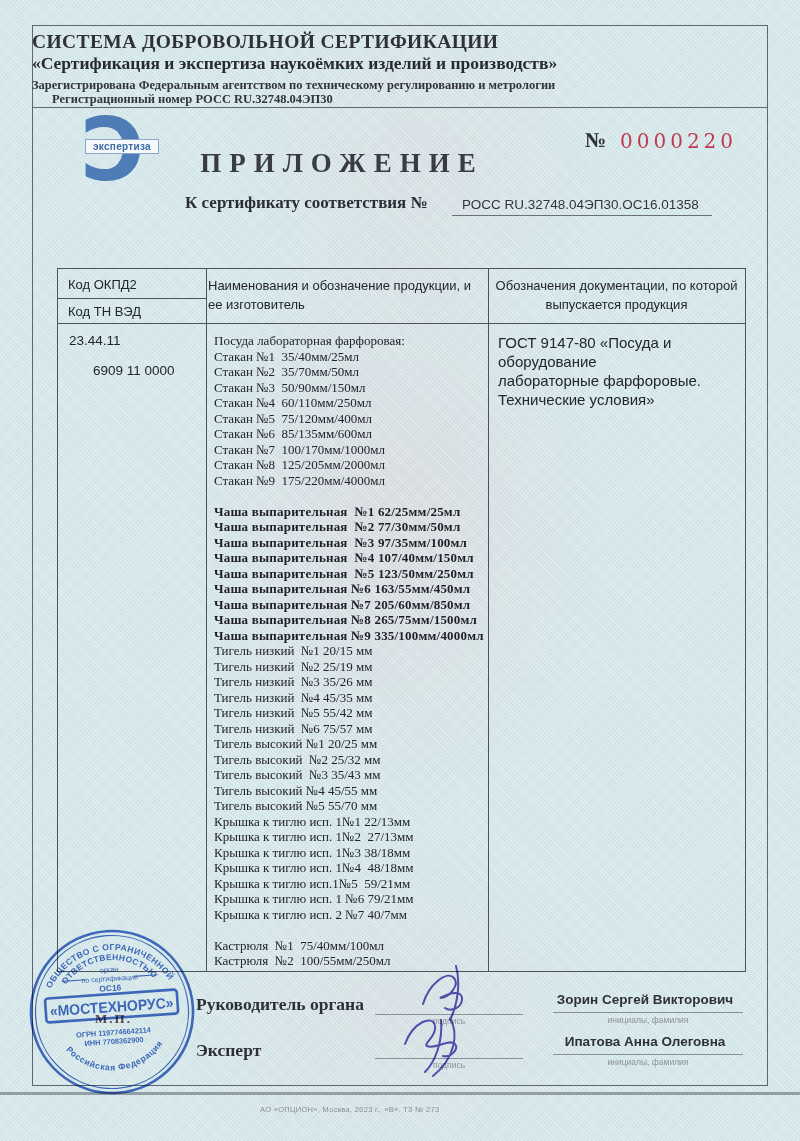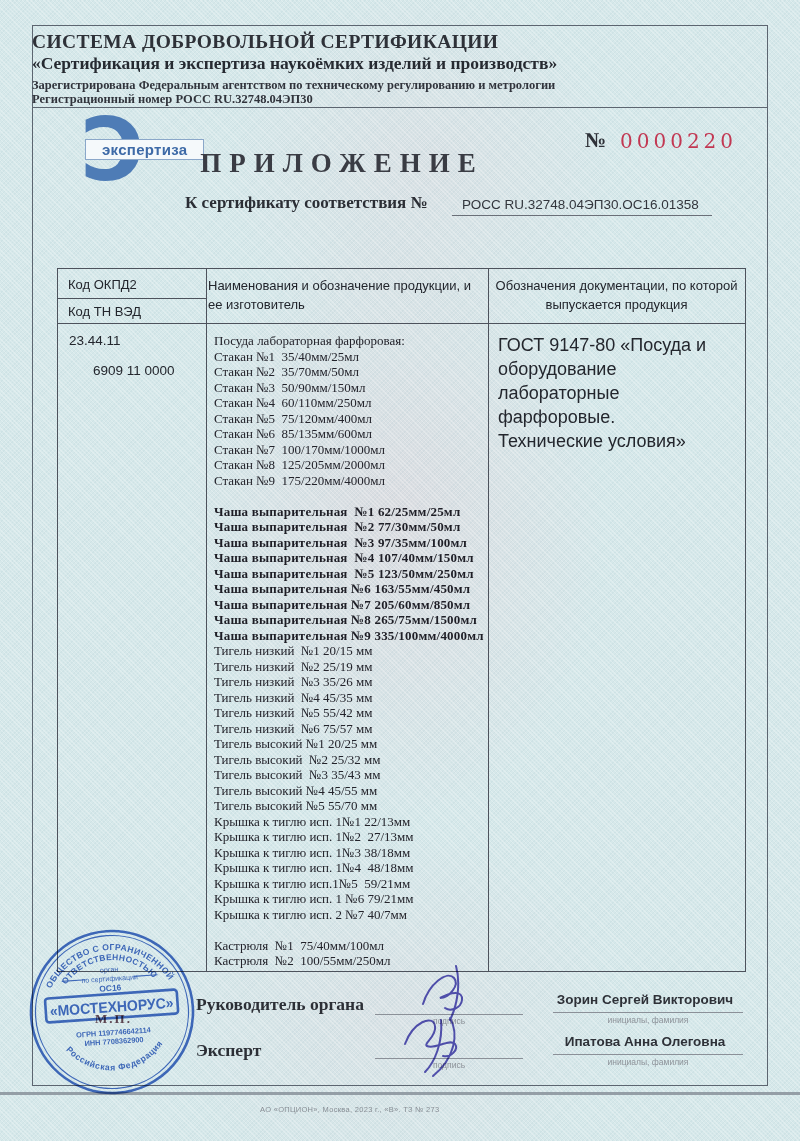--- a/index.html
+++ b/index.html
@@ -15,27 +15,27 @@
     repeating-linear-gradient(45deg, rgba(255,255,255,0.55) 0 1px, transparent 1px 3px),
     repeating-linear-gradient(135deg, rgba(135,175,186,0.22) 0 1px, transparent 1px 3px);}
   .frame{position:absolute;left:32px;top:25px;width:734px;height:1059px;border:1.6px solid #5c6570;}
   .hdr-sep{position:absolute;left:32px;top:107px;width:735px;border-top:1.4px solid #5c6570;}
   .bottom-shadow{position:absolute;left:0;top:1092px;width:800px;height:3px;background:#949ea6;}
   
   .hline{position:absolute;left:32px;width:734px;text-align:left;font-weight:700;}
   .h1{top:31px;font-size:19.5px;letter-spacing:.4px;color:#2e3138;}
   .h2{top:53px;font-size:17.5px;color:#262a31;}
   .h3{top:78px;font-size:12.5px;color:#31343c;}
-  .h4{top:92px;font-size:12.5px;color:#31343c;}
+  .h4{top:92px;font-size:12.5px;color:#31343c;margin-left:20px;}
   
   .logo-letter{left:80px;top:106px;font-family:"DejaVu Sans",sans-serif;font-weight:700;
                font-size:88px;line-height:1;color:#4e7cb6;}
   .logo-label{left:85px;top:139px;background:#f5f9fb;border:1px solid #8aa7c9;color:#3d6aa7;
-              font-family:"Liberation Sans",sans-serif;font-size:15px;font-weight:700;
-              padding:1px 16px;letter-spacing:.3px;}
+              font-family:"Liberation Sans",sans-serif;font-size:10px;font-weight:700;
+              padding:1px 7px;letter-spacing:.3px;}
   
   .no-sign{left:585px;top:128px;font-size:21px;font-weight:600;color:#2e3138;}
   .no-value{left:620px;top:129px;font-family:"DejaVu Serif",serif;font-size:20px;
             letter-spacing:4px;color:#c23752;}
   .doc-title{left:32px;top:148px;width:620px;text-align:center;font-size:27px;font-weight:600;
              letter-spacing:8px;color:#3a3c44;}
   .cert-label{left:185px;top:193px;font-size:17px;font-weight:700;color:#2b2e35;}
   .cert-value{left:462px;top:197px;font-family:"Liberation Sans",sans-serif;font-size:13.5px;color:#33363d;}
   .cert-underline{left:452px;top:215px;width:260px;border-top:1.2px solid #6a6f78;}
   
@@ -50,21 +50,21 @@
   .th2{left:150px;top:7px;width:278px;text-align:left;}
   .th3{left:432px;top:7px;width:253px;text-align:center;}
   .code{position:absolute;left:11px;font-family:"Liberation Sans",sans-serif;font-size:13.5px;color:#23262d;}
   .code1{top:64px;} .code2{top:94px;margin-left:24px;}
   #product-list{position:absolute;left:156px;top:64px;width:272px;font-size:13px;
                 line-height:15.5px;color:#23232b;}
   .p-line{white-space:pre;height:15.5px;}
   .p-line.gap{height:15.5px;}
   .g-bowls{font-weight:600;letter-spacing:.2px;color:#1e1e26;}
   #doc-ref{position:absolute;left:440px;top:64px;width:240px;font-family:"Liberation Sans",sans-serif;
-           font-size:18px;line-height:24px;color:#23262d;}
+           font-size:15px;line-height:19px;color:#23262d;}
   
   .role{font-size:17.5px;font-weight:700;color:#2c2f36;}
   .role1{left:196px;top:994px;} .role2{left:196px;top:1040px;}
   .sig-line{border-top:1px solid #8b9098;width:148px;left:375px;}
   .sig-line1{top:1014px;} .sig-line2{top:1058px;}
   .small-cap{font-family:"Liberation Sans",sans-serif;font-size:8.5px;color:#8d9299;text-align:center;}
   .sig-cap1{left:375px;top:1016px;width:148px;} .sig-cap2{left:375px;top:1060px;width:148px;}
   .name{left:545px;width:200px;text-align:center;font-family:"Liberation Sans",sans-serif;
         font-size:13.5px;font-weight:700;color:#2e3138;}
   .name1{top:992px;} .name2{top:1034px;}

